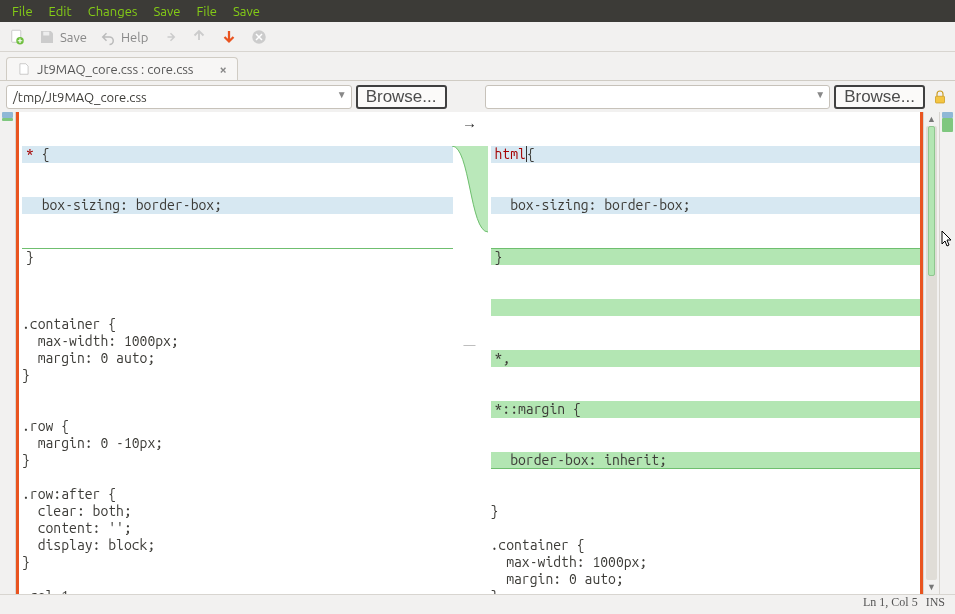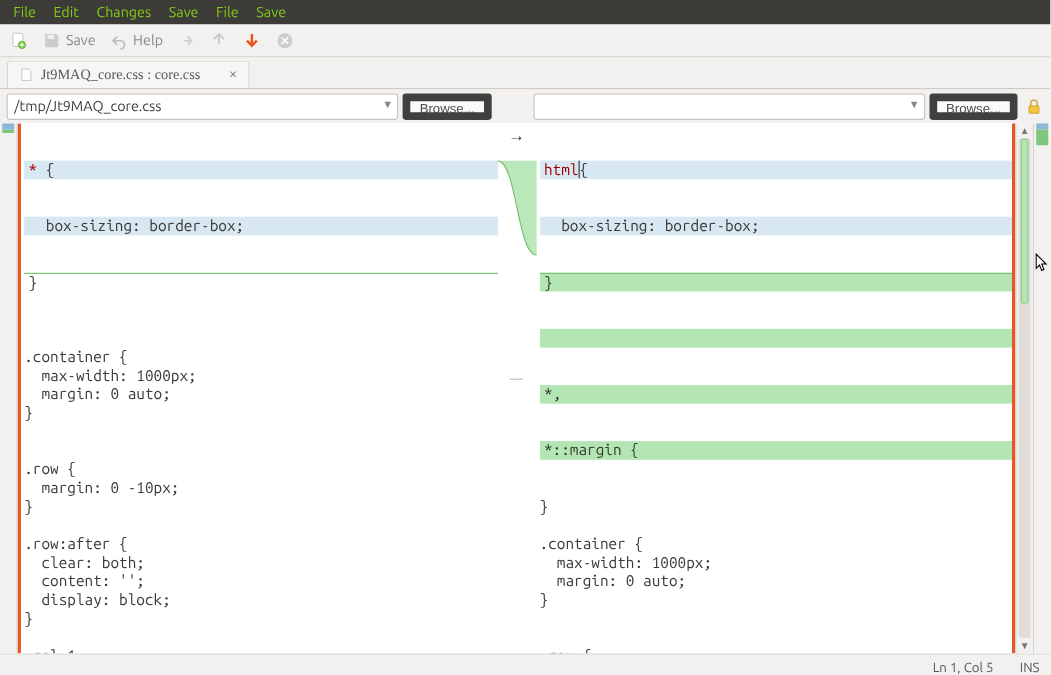--- a/index.html
+++ b/index.html
@@ -42,21 +42,20 @@
 }
 .tab {
   display: flex; align-items: center; gap: 6px;
   padding: 4px 10px;
   background: #f7f6f5;
   border: 1px solid #d0ccc4;
   border-bottom: none;
   border-radius: 4px 4px 0 0;
   font-size: 13px;
   color: #555;
-  font-family: Liberation Serif, serif;
 }
 .tab .doc-icon { width: 14px; height: 14px; }
 .tab .close { color: #888; font-weight: bold; margin-left: 20px; }
 .pathbar {
   height: 32px;
   display: flex; align-items: center;
   padding: 4px 6px; gap: 6px;
   border-top: 1px solid #d0ccc4;
 }
 .path-group {
@@ -73,25 +72,25 @@
   font-size: 13px;
   color: #3c3b37;
   position: relative;
 }
 .path-input .chev {
   position: absolute; right: 4px; top: 3px;
   color: #888; font-size: 10px;
 }
 .browse-btn {
   height: 24px;
-  border: 7px solid #404040;
+  border: 2px solid #404040;
   border-radius: 3px;
   background: #fbfaf9;
   padding: 0 8px;
-  font-size: 12px;
+  font-size: 17px;
   color: #4c4c4c;
 }
 .lock-icon { width: 18px; height: 18px; }
 .diffarea {
   flex: 1;
   display: flex;
   position: relative;
   overflow: hidden;
   background: #fff;
 }
@@ -158,24 +157,25 @@
 }
 .sb-btn {
   position: absolute; left: 1px; right: 1px; height: 14px;
   display: flex; align-items: center; justify-content: center;
   font-size: 9px; color: #777;
 }
 .statusbar {
   height: 20px;
   background: #f2f1f0;
   border-top: 1px solid #d8d5d0;
-  display: flex; align-items: flex-end; justify-content: flex-end;
+  display: flex; align-items: flex-start; justify-content: flex-end;
   padding: 0 10px;
   font-size: 12px; color: #555;
-  gap: 24px;
+  gap: 8px;
+  font-family: Liberation Serif, serif;
 }
 .cursor-ptr {
   position: absolute;
   width: 12px; height: 18px;
   z-index: 10;
 }
 </style>
 </head>
 <body>
 
@@ -318,20 +318,21 @@
   <div class="pane" style="position:relative">
 
     <div class="bar-deco" style="right:0"></div>
     <div class="code" style="padding-left:4px">
       <div class="codeline hl-blue"><span class="kw-red">html</span><span style="border-left:1px solid #333">{</span></div>
       <div class="codeline hl-blue">  box-sizing: border-box;</div>
       <div class="codeline hl-green" style="border-top:1px solid #6fbf6f">}</div>
       <div class="codeline hl-green"></div>
       <div class="codeline hl-green">*,</div>
       <div class="codeline hl-green">*::margin {</div>
+      <div class="codeline hl-green" style="border-bottom:1px solid #6fbf6f">  border-box: inherit;</div>
       <div>}
 
 .container {
   max-width: 1000px;
   margin: 0 auto;
 }
 
 
 .row {
   margin: 0 -10px;

